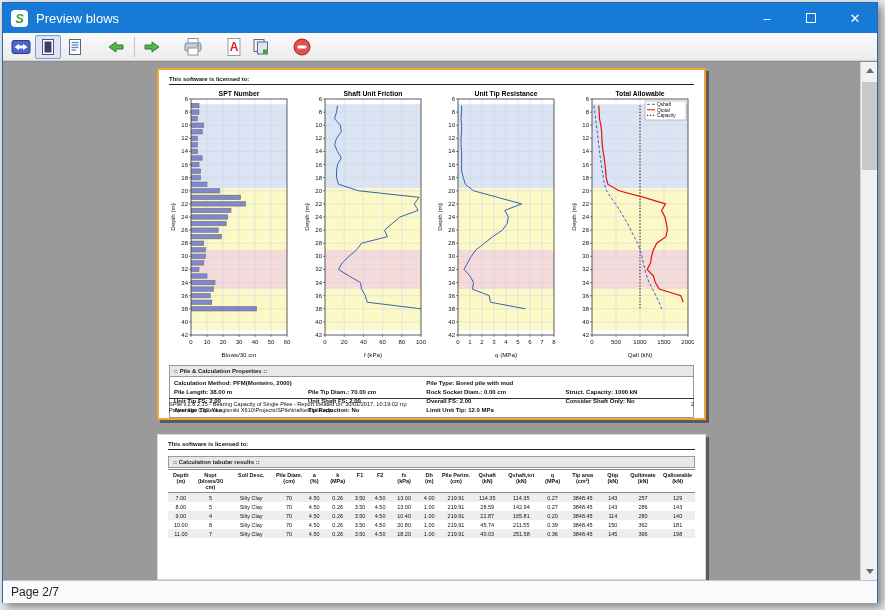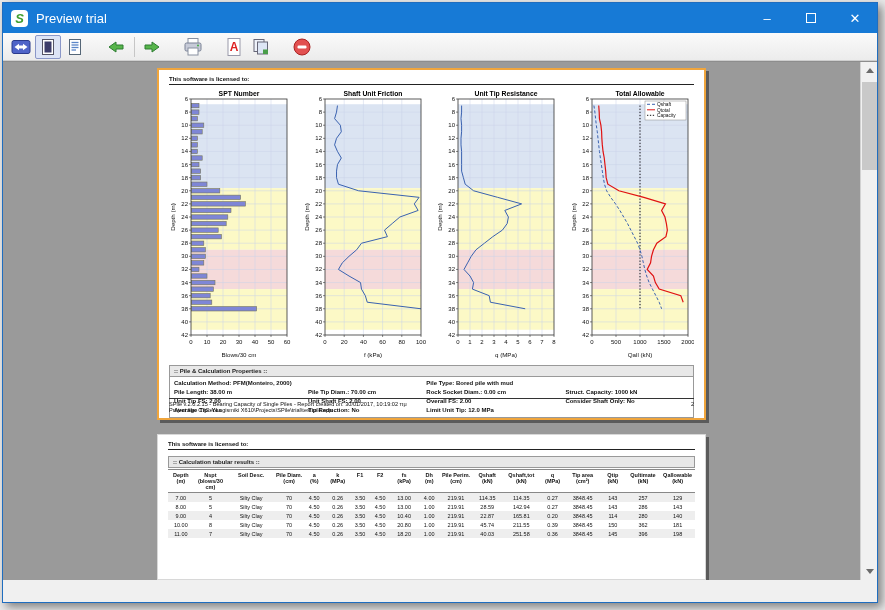--- a/index.html
+++ b/index.html
@@ -80,21 +80,21 @@
   .statusbar { height:23px; background:#fbfbfb; border-top:1px solid #b9c4d6;
                display:flex; align-items:center; padding-left:8px; font-size:12px; color:#222; }
 </style>
 </head>
 <body>
 
 <div class="window">
 
   <div class="titlebar">
     <span class="app-icon">S</span>
-    <span class="title">Preview trial</span>
+    <span class="title">Preview blows</span>
     <div class="controls">
       <div class="ctrl">–</div>
       <div class="ctrl">
           <span class="maxbox"></span>
         </div>
       <div class="ctrl">✕</div>
     </div>
   </div>
 
   <div class="toolbar">
@@ -770,14 +770,17 @@
       <div class="varrow" style="top:0;">
           <div class="tri-up"></div>
         </div>
       <div class="vthumb"></div>
       <div class="varrow" style="bottom:0;">
           <div class="tri-down"></div>
         </div>
     </div>
   </div>
 
+  <div class="statusbar">
+    <span>Page 2/7</span>
+  </div>
 
 </div>
 
 </body></html>

